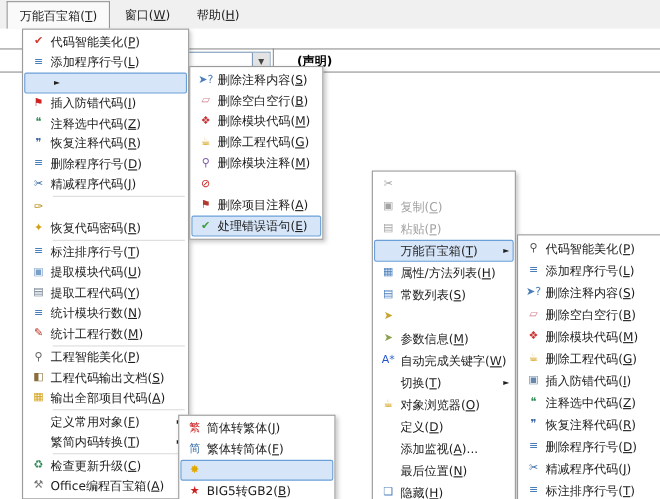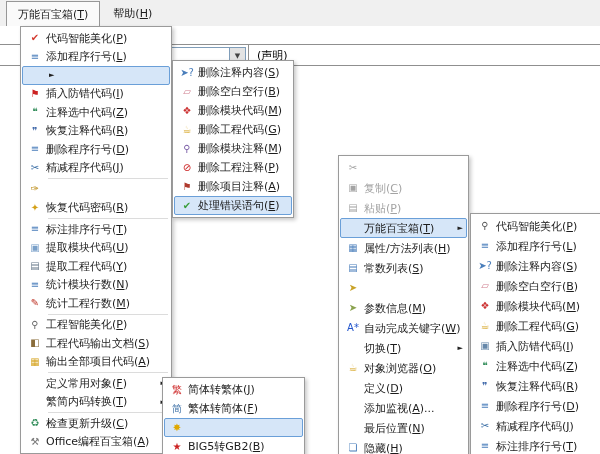--- a/index.html
+++ b/index.html
@@ -16,21 +16,21 @@
 
   
   .header-strip{position:absolute;left:0;top:44px;width:600px;height:22px;background:#fff;
                 border-top:1px solid #8f8f8f;border-bottom:1px solid #8f8f8f;}
   .header-vdiv{position:absolute;left:248px;top:44px;height:22px;width:0;border-left:1px solid #8f8f8f;}
   .object-combo{position:absolute;left:166px;top:47px;width:80px;height:17px;background:#fff;
                 border:1px solid #7f9db9;display:flex;}
   .oc-field{flex:1;}
   .oc-btn{width:16px;background:#e3e3e3;border-left:1px solid #7f9db9;display:flex;
           align-items:center;justify-content:center;font-size:7px;color:#444;}
-  .proc-label{position:absolute;left:257px;top:48px;font-weight:400;color:#000;}
+  .proc-label{position:absolute;left:270px;top:48px;font-weight:700;color:#000;}
 
   
   .menu{position:absolute;background:#fff;border:1px solid #9a9a9a;padding:2px 1px;
         box-shadow:2px 2px 4px rgba(0,0,0,.22);}
   .mi{display:flex;align-items:center;height:18.5px;padding:0 3px 0 1px;white-space:nowrap;
       border:1px solid transparent;border-radius:2px;cursor:default;}
   .rh19 .mi{height:19px;}
   .rh20 .mi{height:20px;}
   .mi-icon{width:22px;flex:none;text-align:center;font-size:10px;line-height:1;}
   .mi-label{flex:1;overflow:hidden;}
@@ -48,20 +48,23 @@
 </style>
 </head>
 <body>
 
 <div class="menubar">
 
 <div class="mb-item open">
       <span class="mb-label">万能百宝箱(<u>T</u>)</span>
     </div>
     <div class="mb-item">
+      <span class="mb-label">窗口(<u>W</u>)</span>
+    </div>
+    <div class="mb-item">
       <span class="mb-label">帮助(<u>H</u>)</span>
     </div>
   </div>
 
 <div class="header-strip"></div>
 <div class="header-vdiv"></div>
 <div class="object-combo">
   <span class="oc-field"></span>
   <span class="oc-btn">▼</span>
 </div>
@@ -206,21 +209,20 @@
       <span class="mi-label">删除工程代码(<u>G</u>)</span>
       <span class="mi-arrow" style="visibility: hidden;"></span>
     </div>
     <div class="mi">
       <span class="mi-icon" style="color: rgb(123, 94, 167);">⚲</span>
       <span class="mi-label">删除模块注释(<u>M</u>)</span>
       <span class="mi-arrow" style="visibility: hidden;"></span>
     </div>
     <div class="mi">
       <span class="mi-icon" style="color: rgb(204, 34, 34);">⊘</span>
-      <span class="mi-label">删除工程注释(<u>P</u>)</span>
       <span class="mi-arrow" style="visibility: hidden;"></span>
     </div>
     <div class="mi">
       <span class="mi-icon" style="color: rgb(176, 58, 46);">⚑</span>
       <span class="mi-label">删除项目注释(<u>A</u>)</span>
       <span class="mi-arrow" style="visibility: hidden;"></span>
     </div>
     <div class="mi hl">
       <span class="mi-icon" style="color: rgb(58, 158, 58);">✔</span>
       <span class="mi-label">处理错误语句(<u>E</u>)</span>

